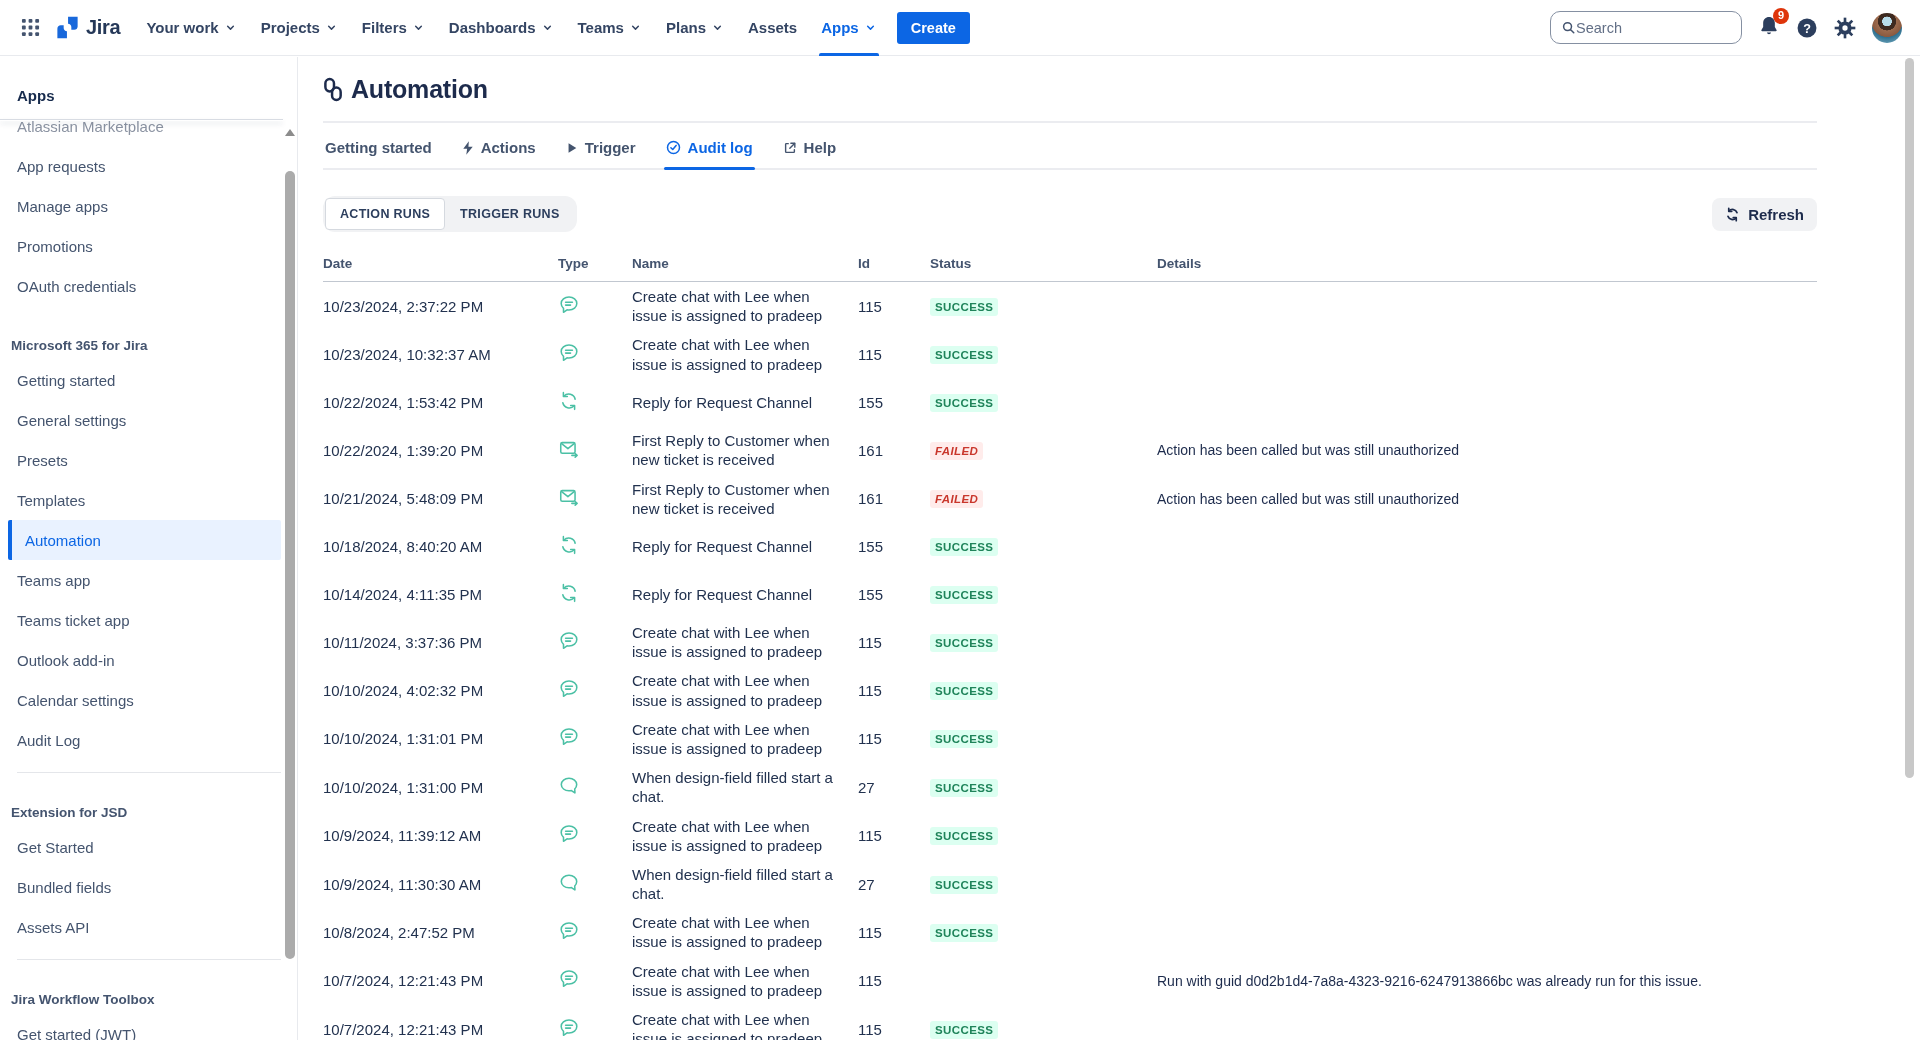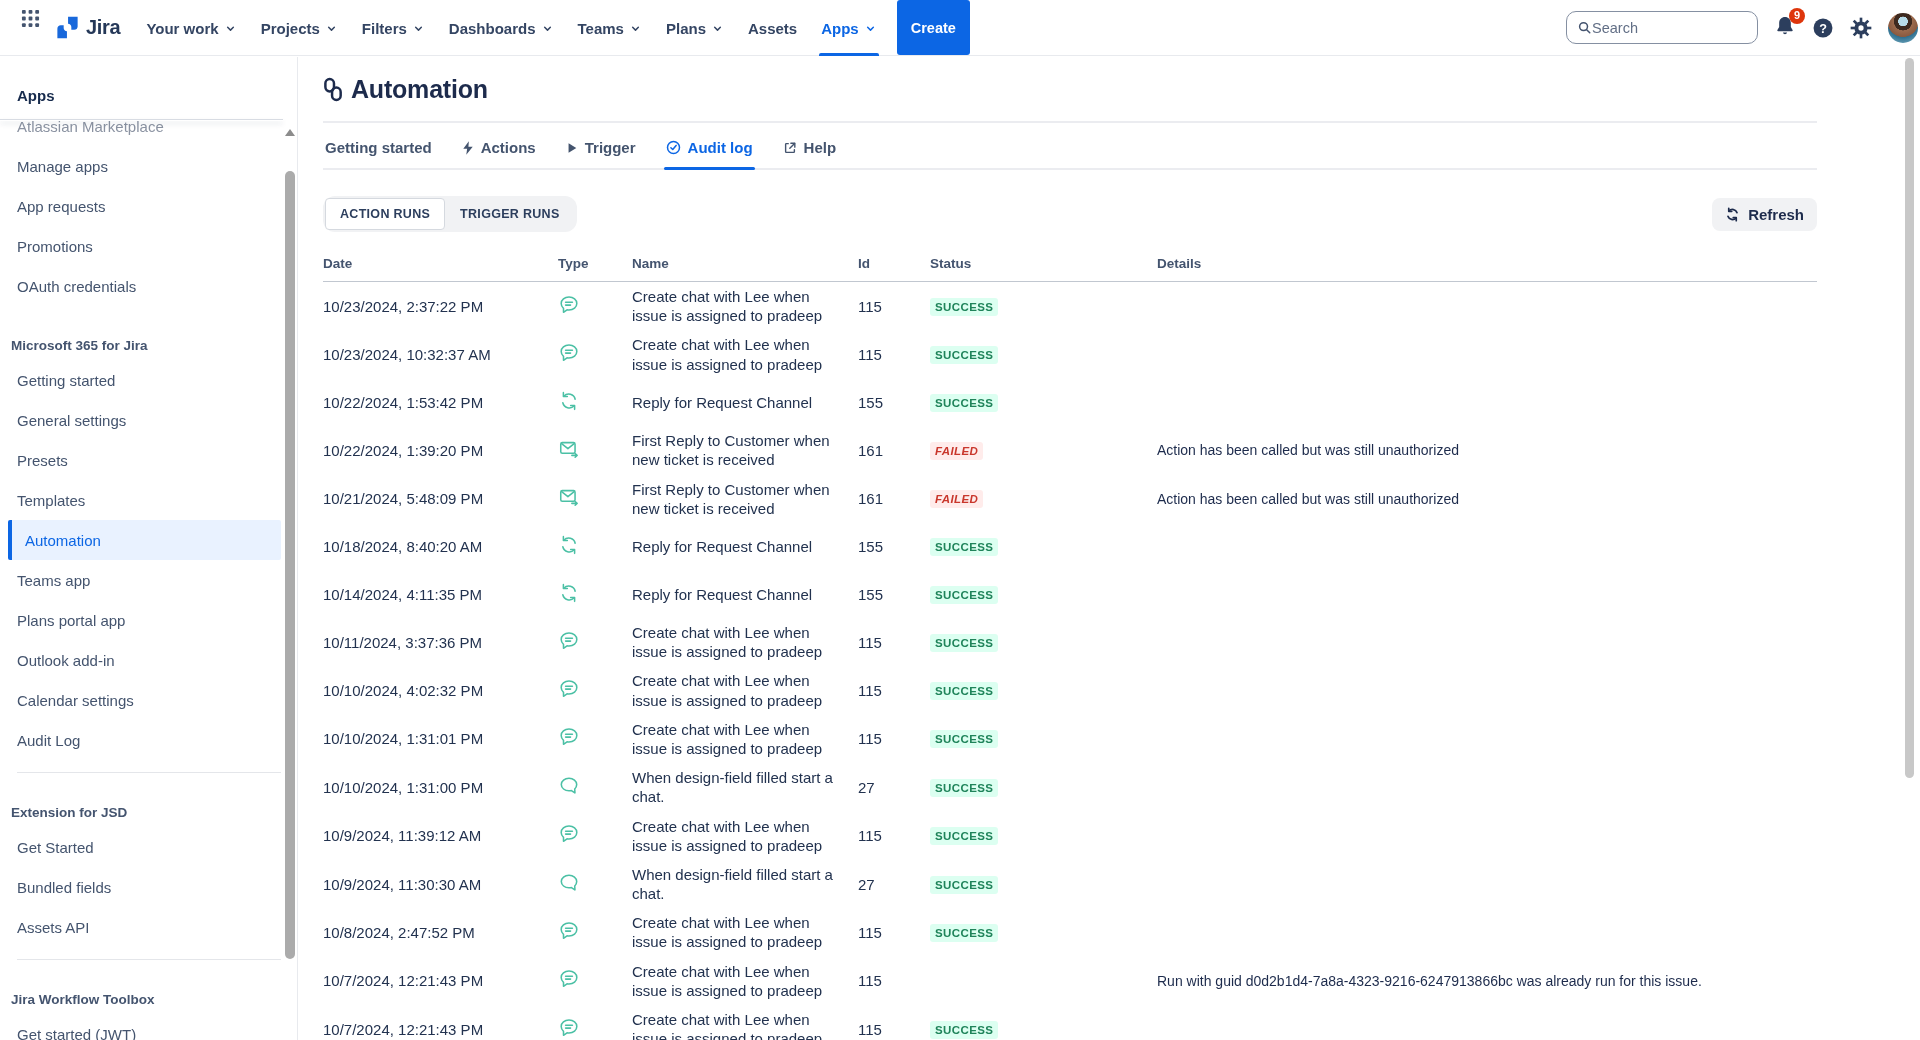--- a/index.html
+++ b/index.html
@@ -2,21 +2,21 @@
 <html><head>
 <meta charset="utf-8">
 <style>
   * { box-sizing: border-box; margin: 0; padding: 0; }
   html,body { width:1920px; height:1040px; overflow:hidden; }
   body { font-family:"Liberation Sans", sans-serif; background:#fff; color:#1D2B4C; }
   #app { position:relative; width:1920px; height:1040px; overflow:hidden; }
 
   
   .topnav { position:absolute; top:0; left:0; width:1920px; height:56px; background:#fff;
-            border-bottom:1px solid #E8EAEE; display:flex; padding:0 2px 0 12px; z-index:30; }
+            border-bottom:1px solid #E8EAEE; display:flex; align-items:center; padding:0 18px 0 12px; z-index:30; }
   .icon { display:inline-flex; align-items:center; justify-content:center; }
   .grid-btn { width:36px; height:36px; border-radius:4px; display:flex; align-items:center; justify-content:center; cursor:pointer; }
   .logo { display:flex; align-items:center; gap:5px; margin:0 14px 0 6px; }
   .logo-text { font-size:20px; font-weight:700; color:#253858; letter-spacing:-0.3px; }
   .nav-items { display:flex; align-items:stretch; height:56px; }
   .nav-item { position:relative; display:flex; align-items:center; gap:5px; padding:0 12px; font-size:15px;
               font-weight:600; color:#344563; cursor:pointer; }
   .nav-item .icon svg { stroke:#344563; }
   .nav-item.active { color:#0C66E4; }
   .nav-item.active .icon svg { stroke:#0C66E4; }
@@ -224,32 +224,32 @@
         </span>
       <div class="avatar"></div>
     </div>
   </header>
 
   <aside class="sidebar">
     <div class="sidebar-title">Apps</div>
     <div class="sidebar-shadow"></div>
     <div class="sidebar-list" id="sidebar-list">
         <div class="side-item clipped">Atlassian Marketplace</div>
+        <div class="side-item">App requests</div>
         <div class="side-item">Manage apps</div>
-        <div class="side-item">App requests</div>
         <div class="side-item">Promotions</div>
         <div class="side-item">OAuth credentials</div>
         <div class="side-heading">Microsoft 365 for Jira</div>
         <div class="side-item">Getting started</div>
         <div class="side-item">General settings</div>
         <div class="side-item">Presets</div>
         <div class="side-item">Templates</div>
         <div class="side-item selected">Automation</div>
         <div class="side-item">Teams app</div>
-        <div class="side-item">Plans portal app</div>
+        <div class="side-item">Teams ticket app</div>
         <div class="side-item">Outlook add-in</div>
         <div class="side-item">Calendar settings</div>
         <div class="side-item">Audit Log</div>
         <div class="side-divider"></div>
         <div class="side-heading">Extension for JSD</div>
         <div class="side-item">Get Started</div>
         <div class="side-item">Bundled fields</div>
         <div class="side-item">Assets API</div>
         <div class="side-divider"></div>
         <div class="side-heading">Jira Workflow Toolbox</div>

